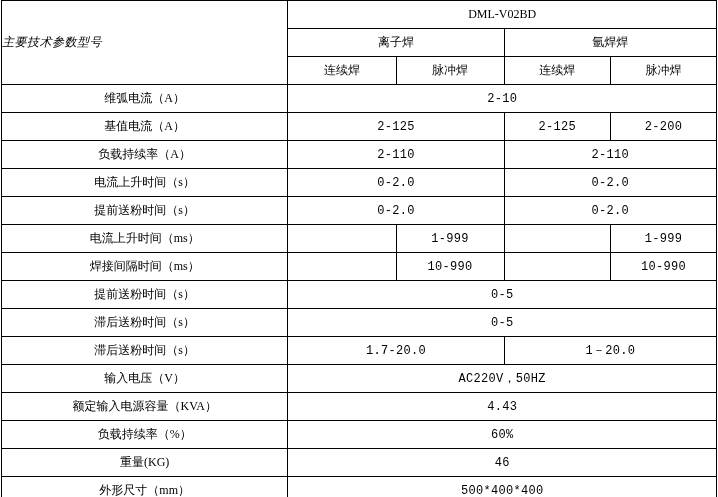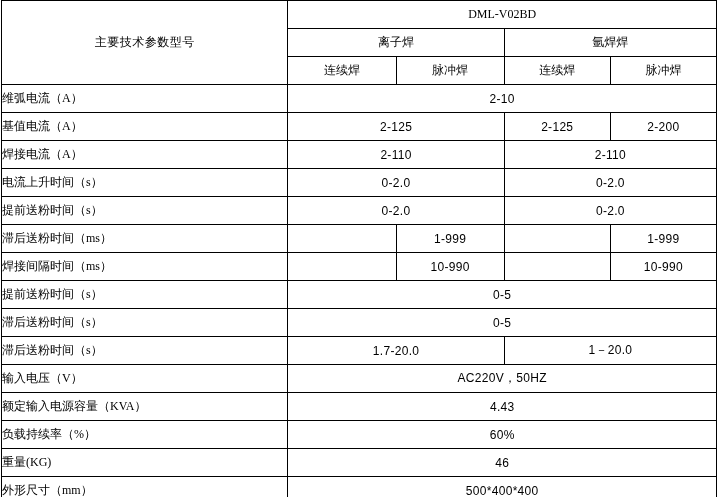--- a/index.html
+++ b/index.html
@@ -22,34 +22,35 @@
   }
   #spec-table td, #spec-table th {
     border: 1px solid #000000;
     font-weight: normal;
     font-size: 12px;
     padding: 0;
     height: 27px;
     vertical-align: middle;
   }
   .label-cell {
-    text-align: left;
+    text-align: center;
     padding-left: 10px;
     font-size: 14px;
   }
   .center {
     text-align: center;
   }
   .hdr-title {
-    text-align: center;
+    text-align: left;
     font-size: 14px;
     letter-spacing: 0.5px;
+    font-style: italic;
   }
   .num {
-    font-family: Liberation Sans, sans-serif;
+    font-family: Liberation Mono, monospace;
     font-size: 14px;
     letter-spacing: 0.3px;
   }
   .tall-head {
     height: 29px;
   }
   .blank-cell {
     background: #ffffff;
   }
 </style>
@@ -83,36 +84,36 @@
         <td class="label-cell">维弧电流（A）</td>
         <td class="center num" colspan="4">2-10</td>
       </tr>
       <tr>
         <td class="label-cell">基值电流（A）</td>
         <td class="center num" colspan="2">2-125</td>
         <td class="center num">2-125</td>
         <td class="center num">2-200</td>
       </tr>
       <tr>
-        <td class="label-cell">焊接电流（A）</td>
+        <td class="label-cell">负载持续率（A）</td>
         <td class="center num" colspan="2">2-110</td>
         <td class="center num" colspan="2">2-110</td>
       </tr>
       <tr>
         <td class="label-cell">电流上升时间（s）</td>
         <td class="center num" colspan="2">0-2.0</td>
         <td class="center num" colspan="2">0-2.0</td>
       </tr>
       <tr>
         <td class="label-cell">提前送粉时间（s）</td>
         <td class="center num" colspan="2">0-2.0</td>
         <td class="center num" colspan="2">0-2.0</td>
       </tr>
       <tr>
-        <td class="label-cell">滞后送粉时间（ms）</td>
+        <td class="label-cell">电流上升时间（ms）</td>
         <td class="center num blank-cell"></td>
         <td class="center num">1-999</td>
         <td class="center num blank-cell"></td>
         <td class="center num">1-999</td>
       </tr>
       <tr>
         <td class="label-cell">焊接间隔时间（ms）</td>
         <td class="center num blank-cell"></td>
         <td class="center num">10-990</td>
         <td class="center num blank-cell"></td>

